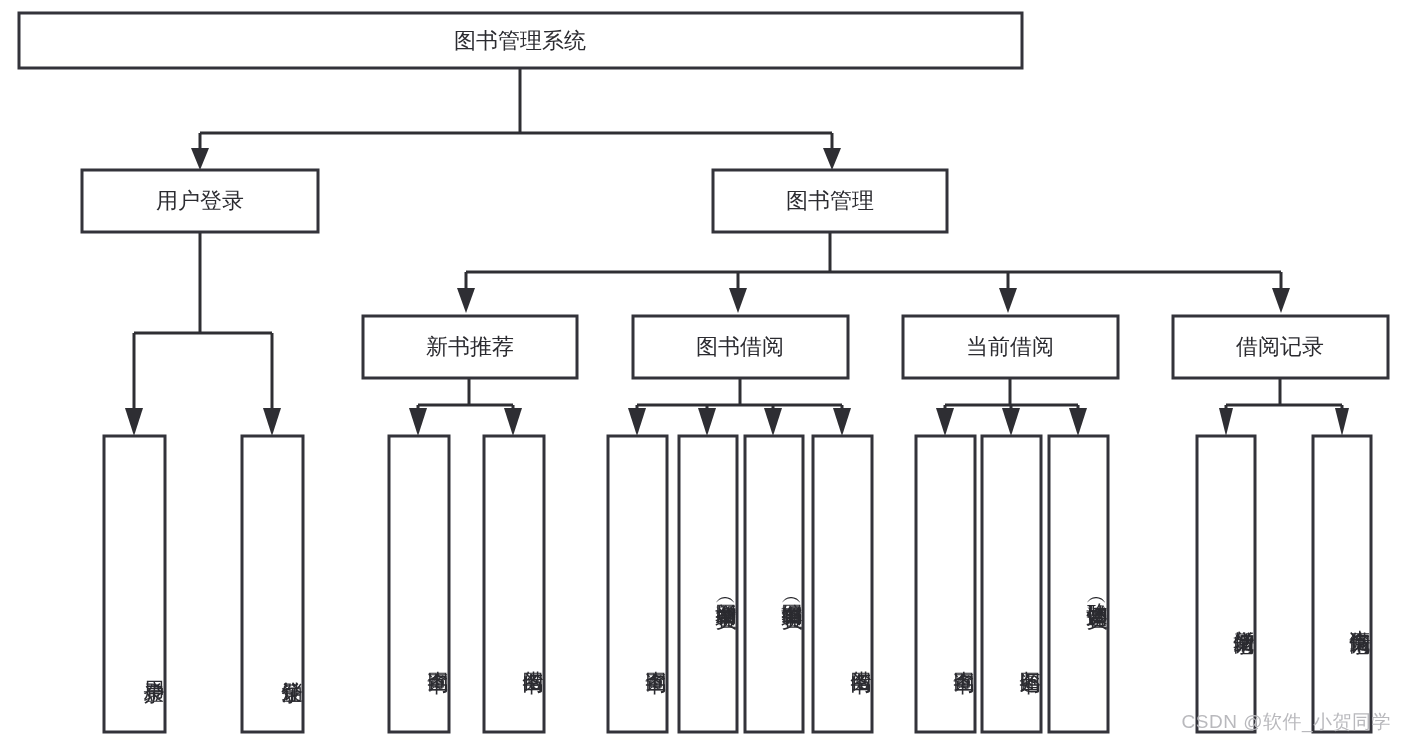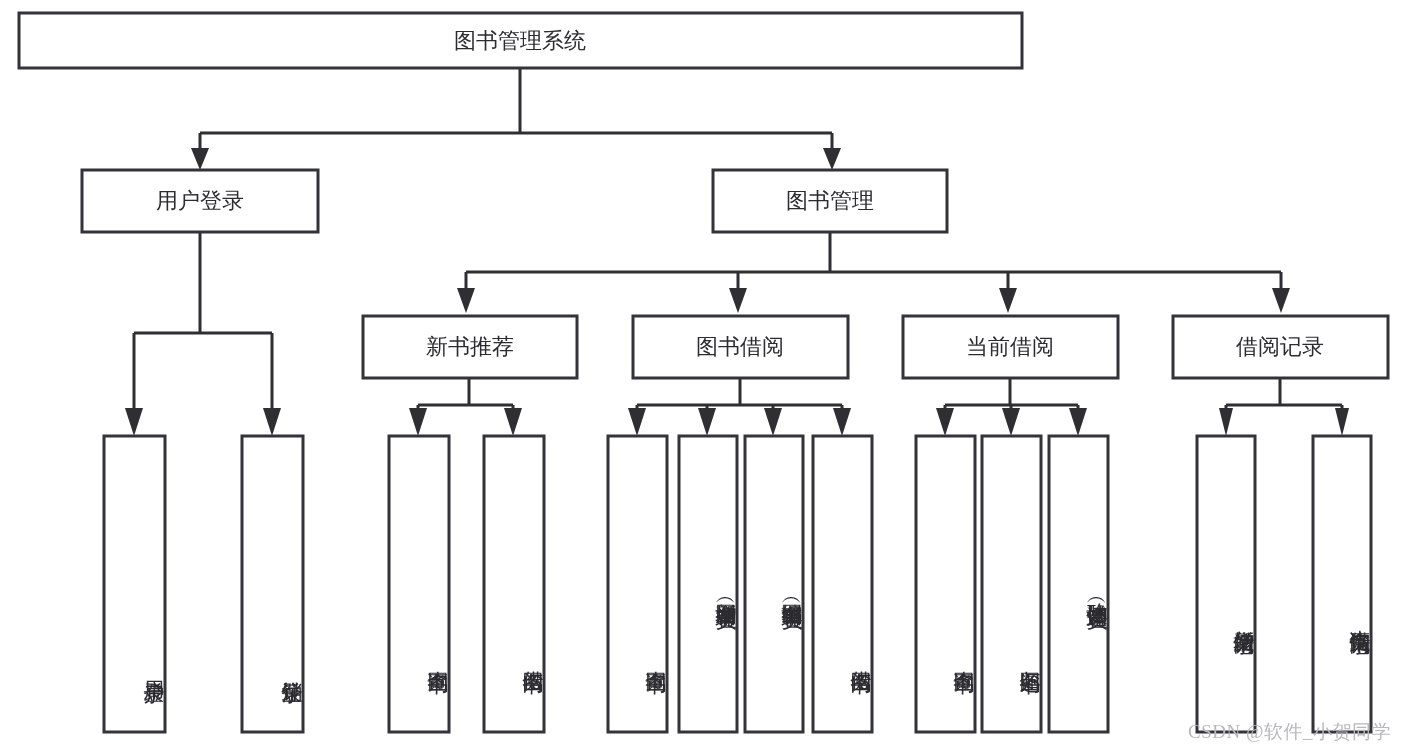--- a/index.html
+++ b/index.html
@@ -229,15 +229,15 @@
   <div class="node-label-v" style="left:916px; top:436px; width:59px; height:296px; padding-top:72px;">查询图书</div>
 
   <div class="node-label-v" style="left:982px; top:436px; width:59px; height:296px; padding-top:72px;">归还图书</div>
 
   <div class="node-label-v" style="left:1049px; top:436px; width:59px; height:296px; padding-top:6px;">确认归还（管理员）</div>
 
   <div class="node-label-v" style="left:1197px; top:436px; width:58px; height:296px; padding-top:32px;">新增借阅记录</div>
 
   <div class="node-label-v" style="left:1313px; top:436px; width:58px; height:296px; padding-top:32px;">查询借阅记录</div>
 
-  <div class="watermark" style="right:14px; bottom:2px;font-family:Liberation Serif, serif;">CSDN @软件_小贺同学</div>
+  <div class="watermark" style="right:14px; bottom:12px;">CSDN @软件_小贺同学</div>
 
 </div>
 
 </body></html>

